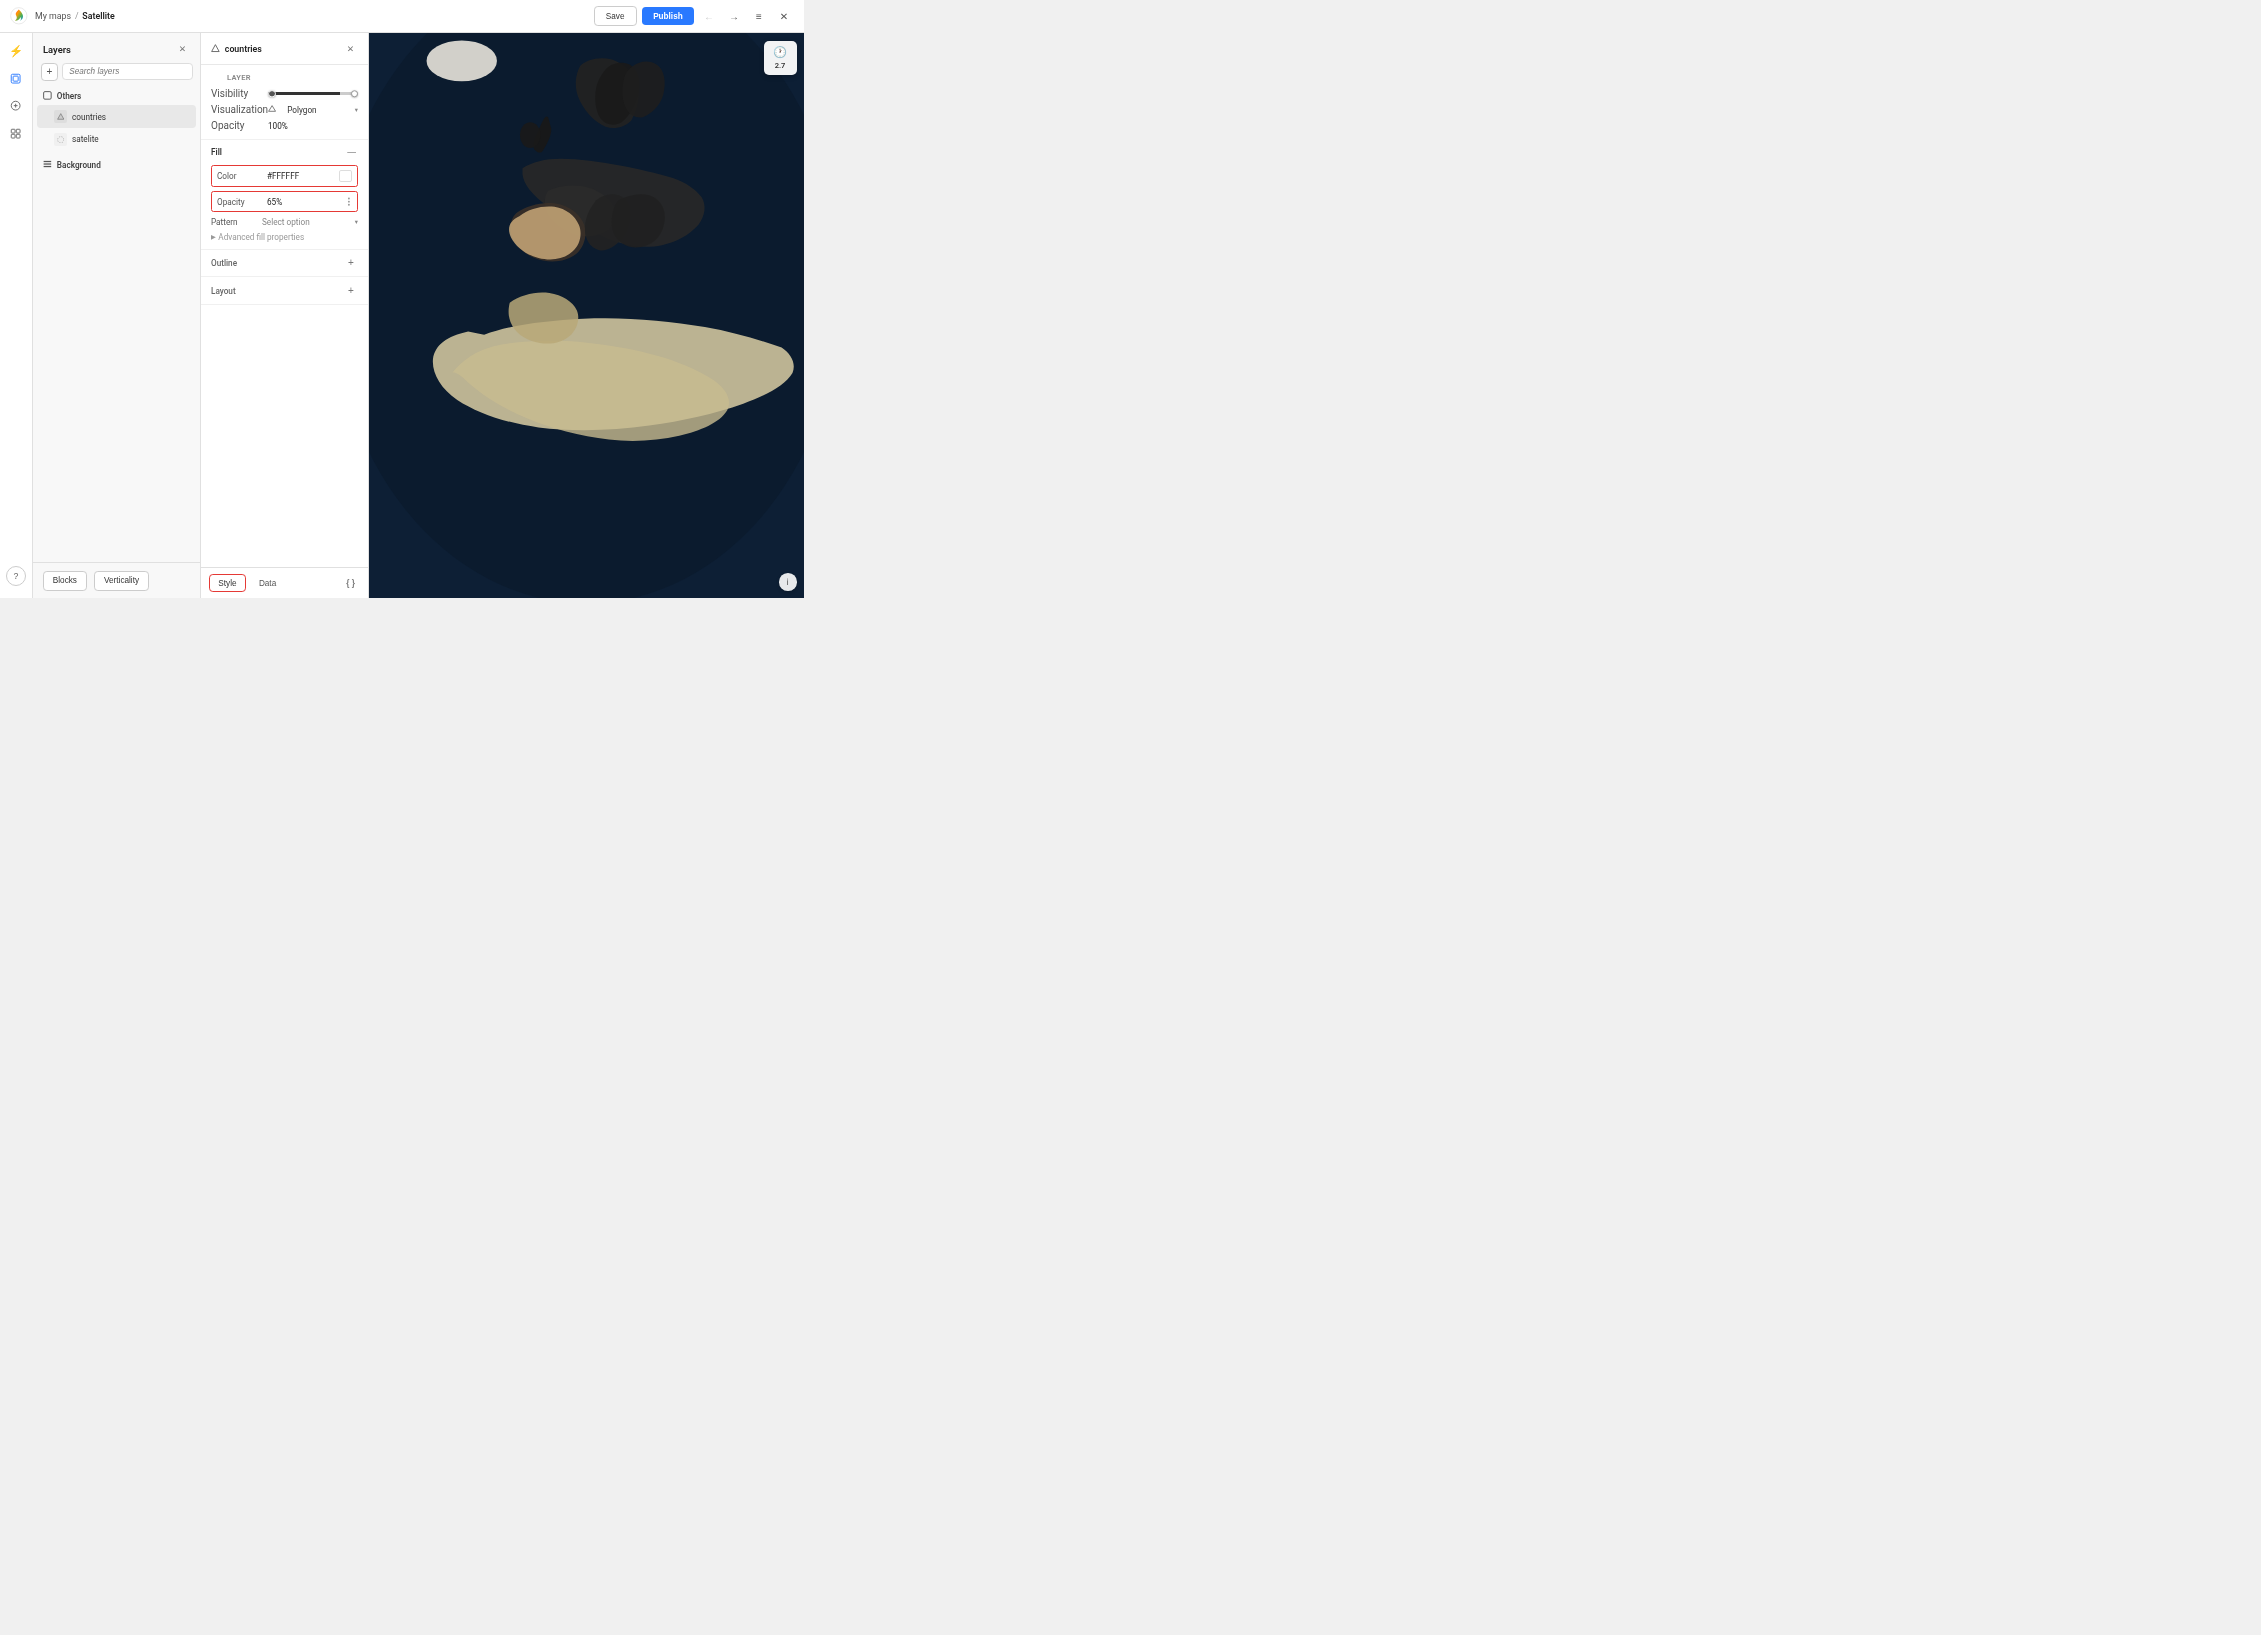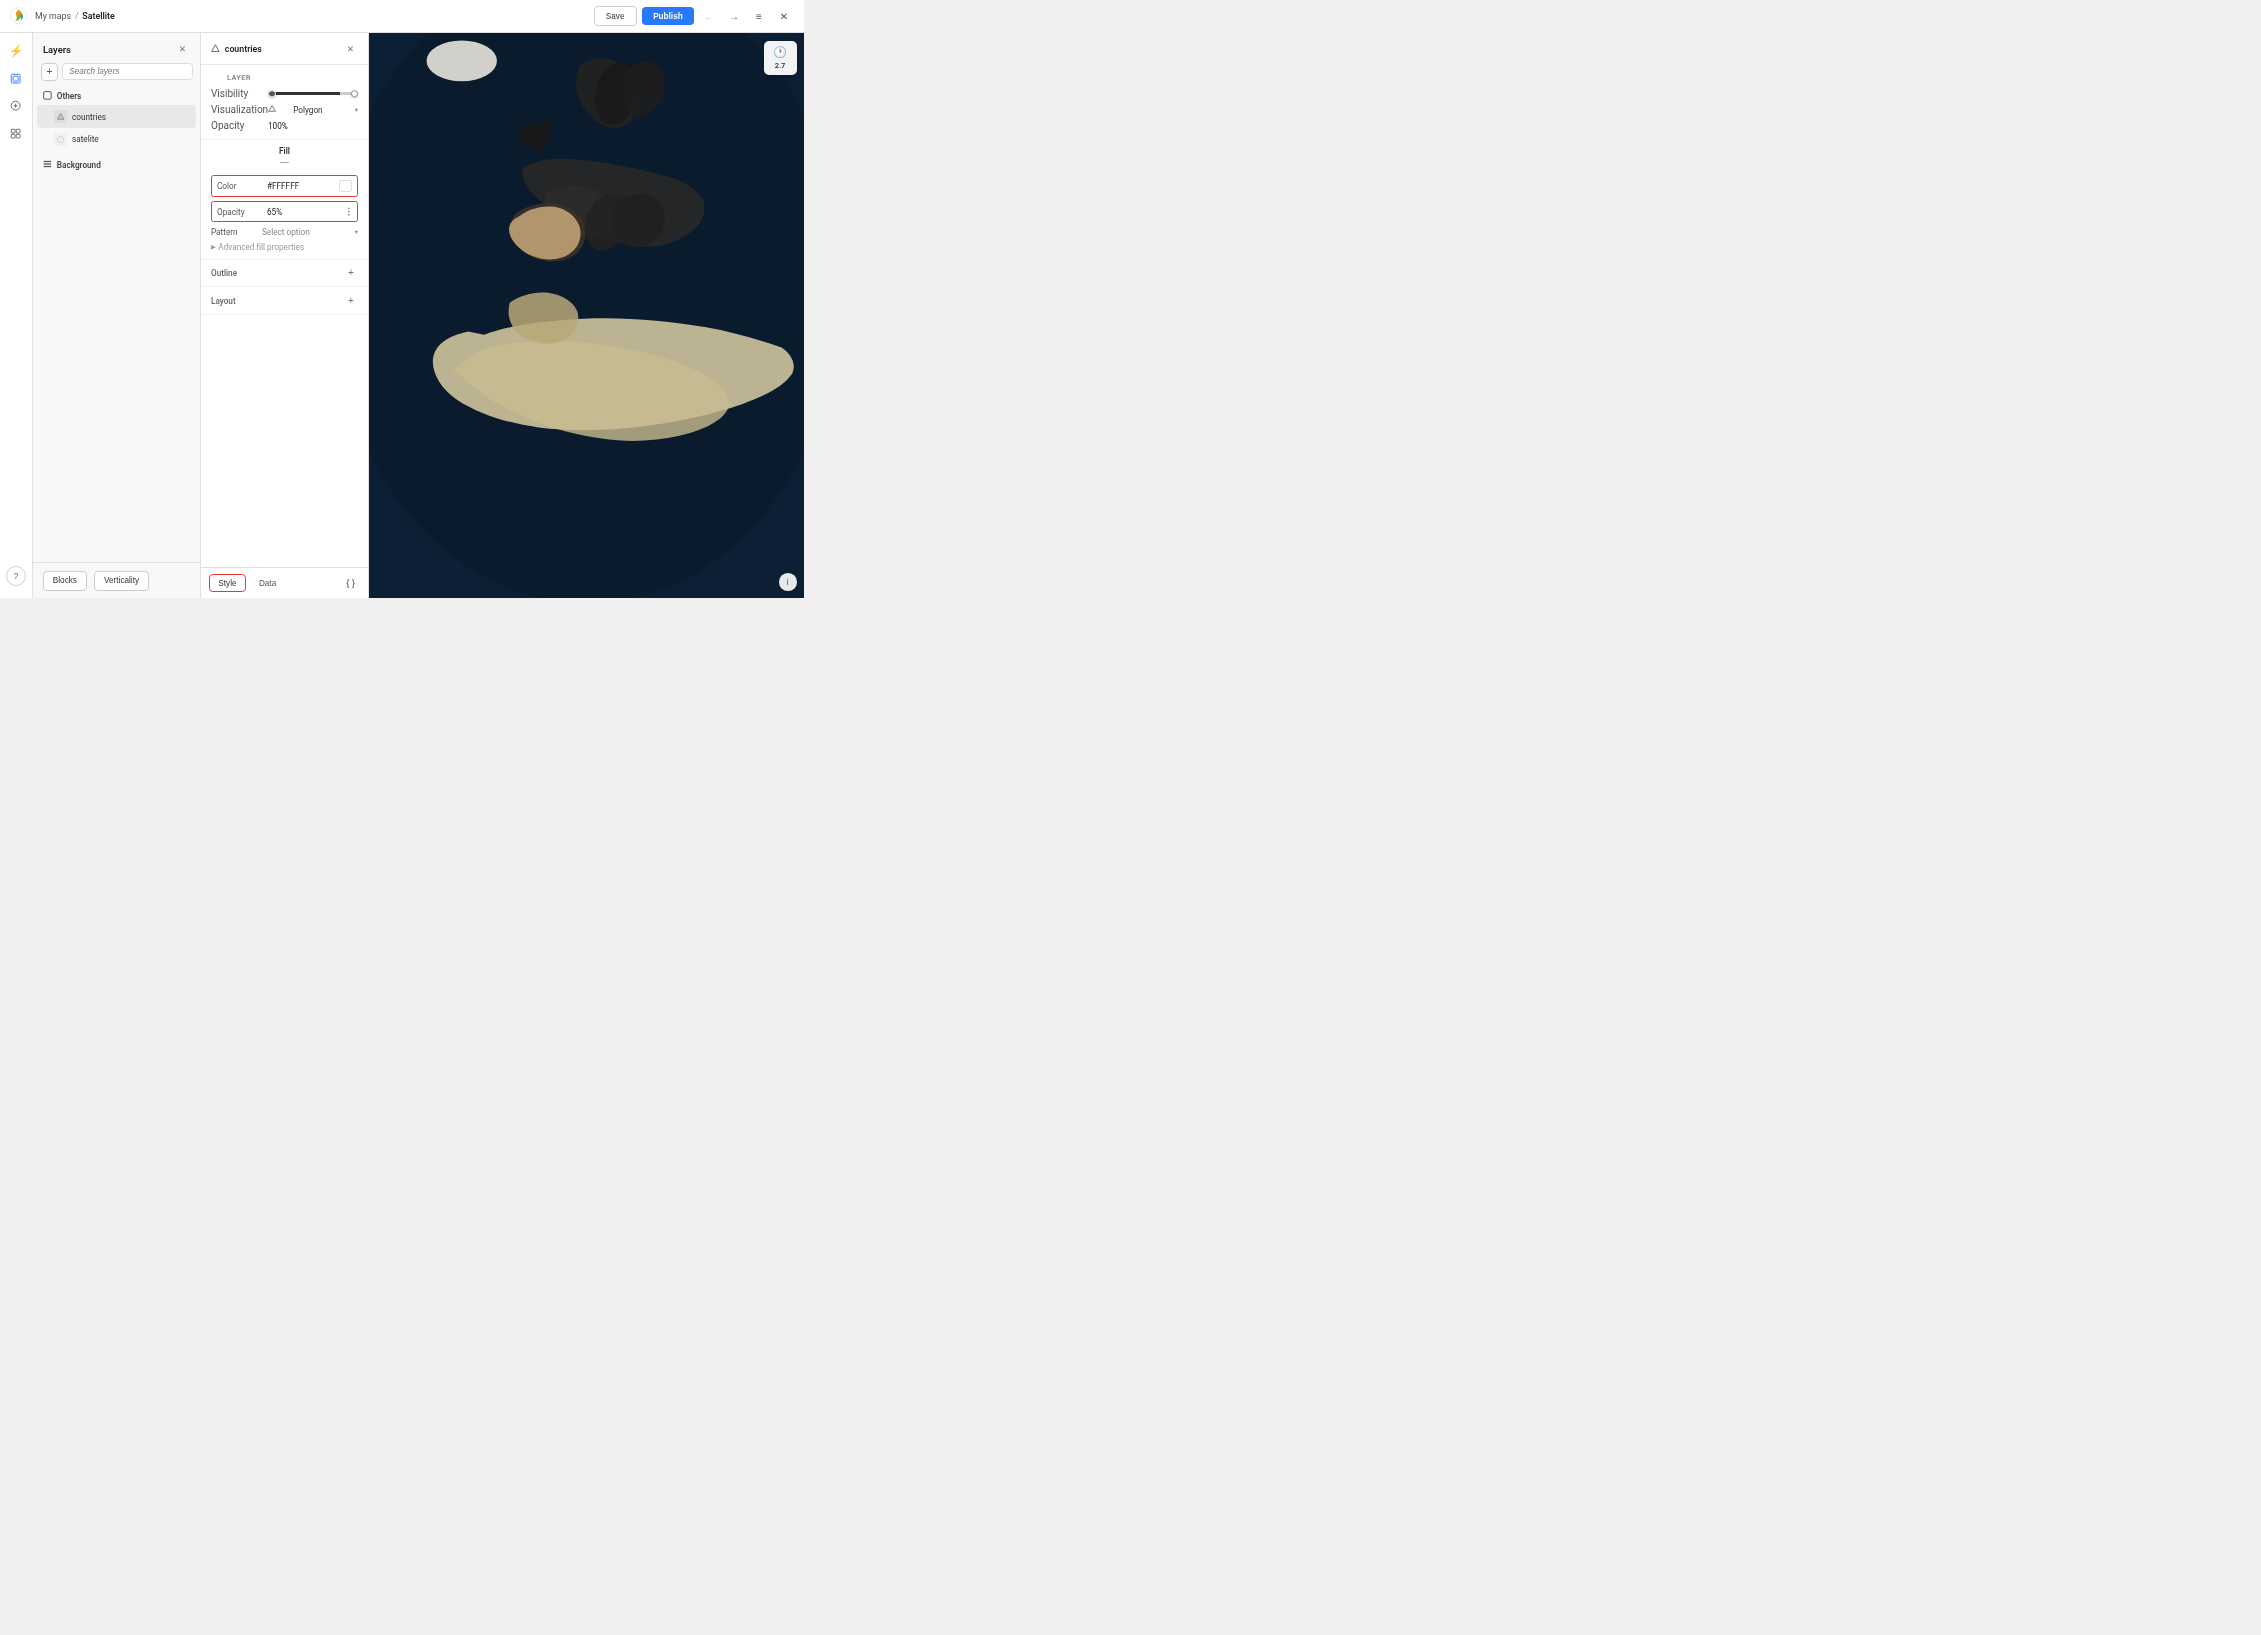--- a/index.html
+++ b/index.html
@@ -321,21 +321,21 @@
       width: 7.5px;
       height: 7.5px;
       background: #fff;
       border-radius: 50%;
       border: 1.3px solid #999;
       box-shadow: 0 0.6px 1.9px rgba(0,0,0,0.3);
     }
     .vis-select {
       display: flex;
       align-items: center;
-      gap: 17px;
+      gap: 11px;
       flex: 1;
     }
     .vis-select-icon {
       font-size: 8.2px;
       color: #555;
     }
     .vis-select-text {
       font-size: 8.2px;
       color: #333;
       flex: 1;
@@ -347,21 +347,20 @@
 
     
     .fill-section {
       padding: 6.3px 10px;
       border-bottom: 0.6px solid #f0f0f0;
     }
     .fill-header {
       display: flex;
       align-items: center;
       margin-bottom: 6.3px;
-      flex-direction: column;
     }
     .fill-title {
       font-size: 8.2px;
       font-weight: 600;
       color: #333;
       flex: 1;
     }
     .fill-collapse-btn {
       width: 12.6px;
       height: 12.6px;

